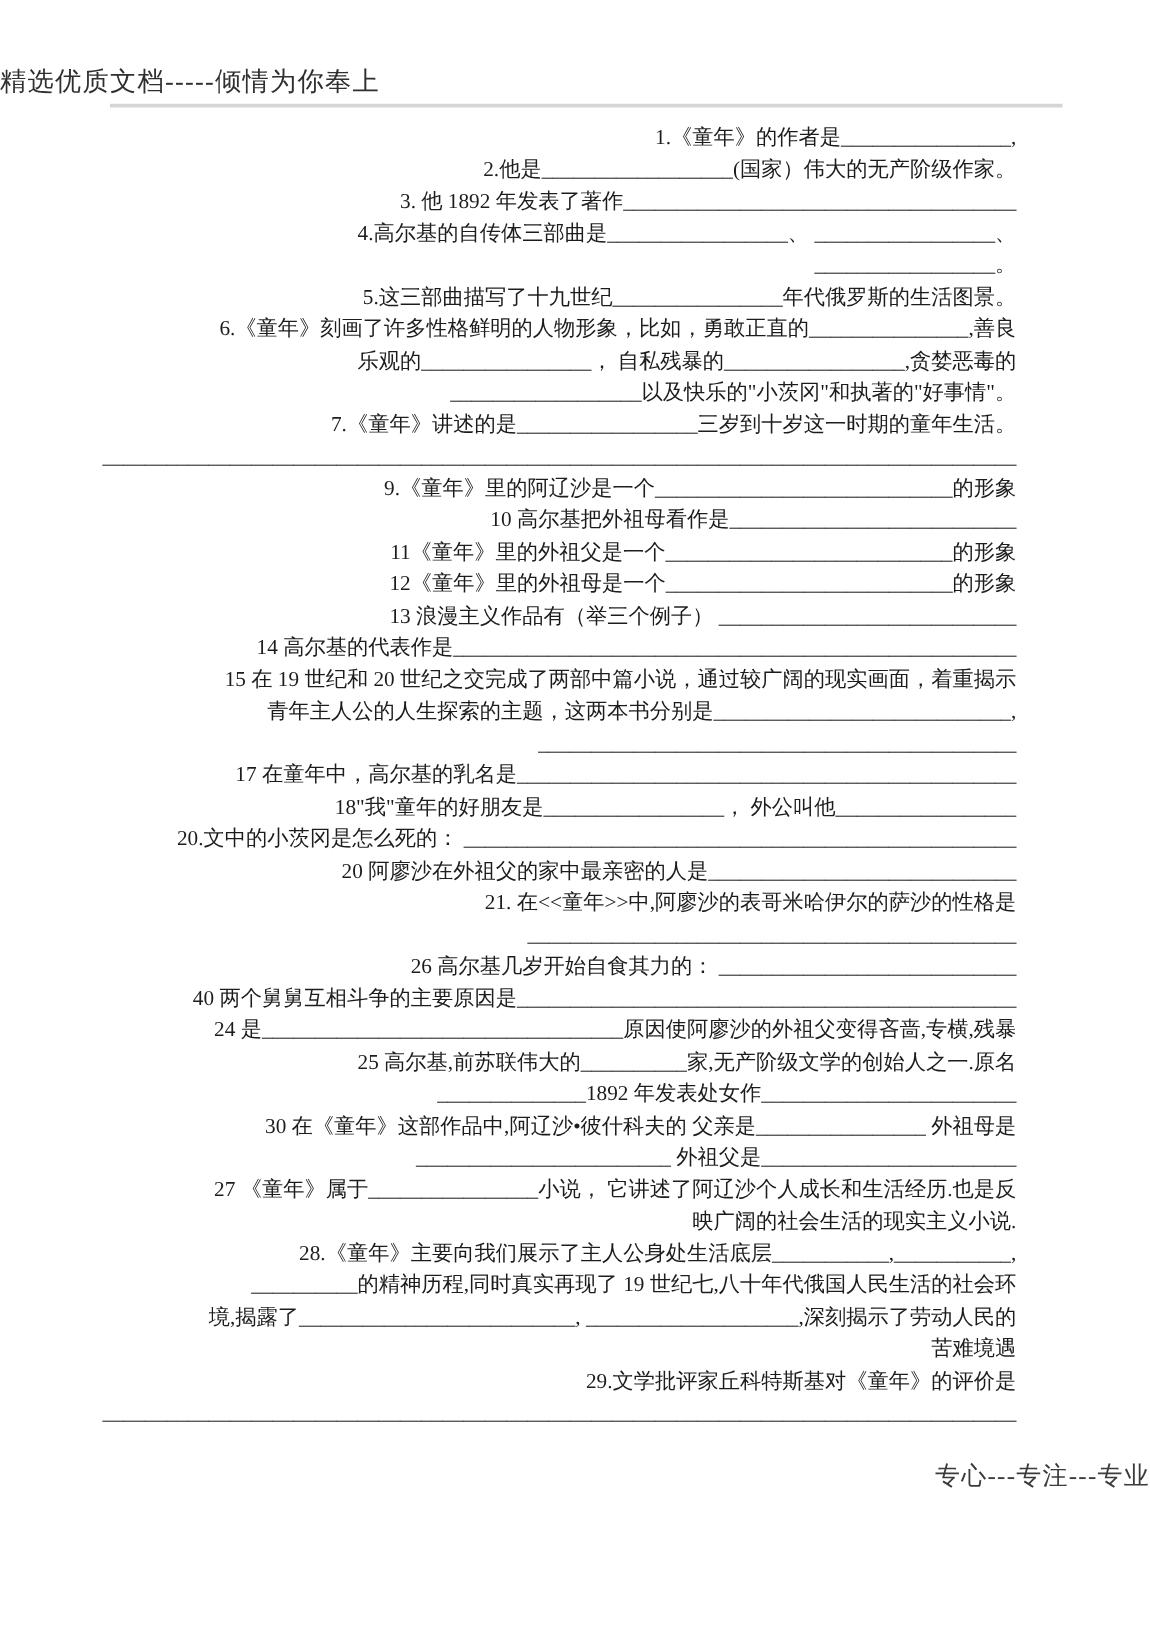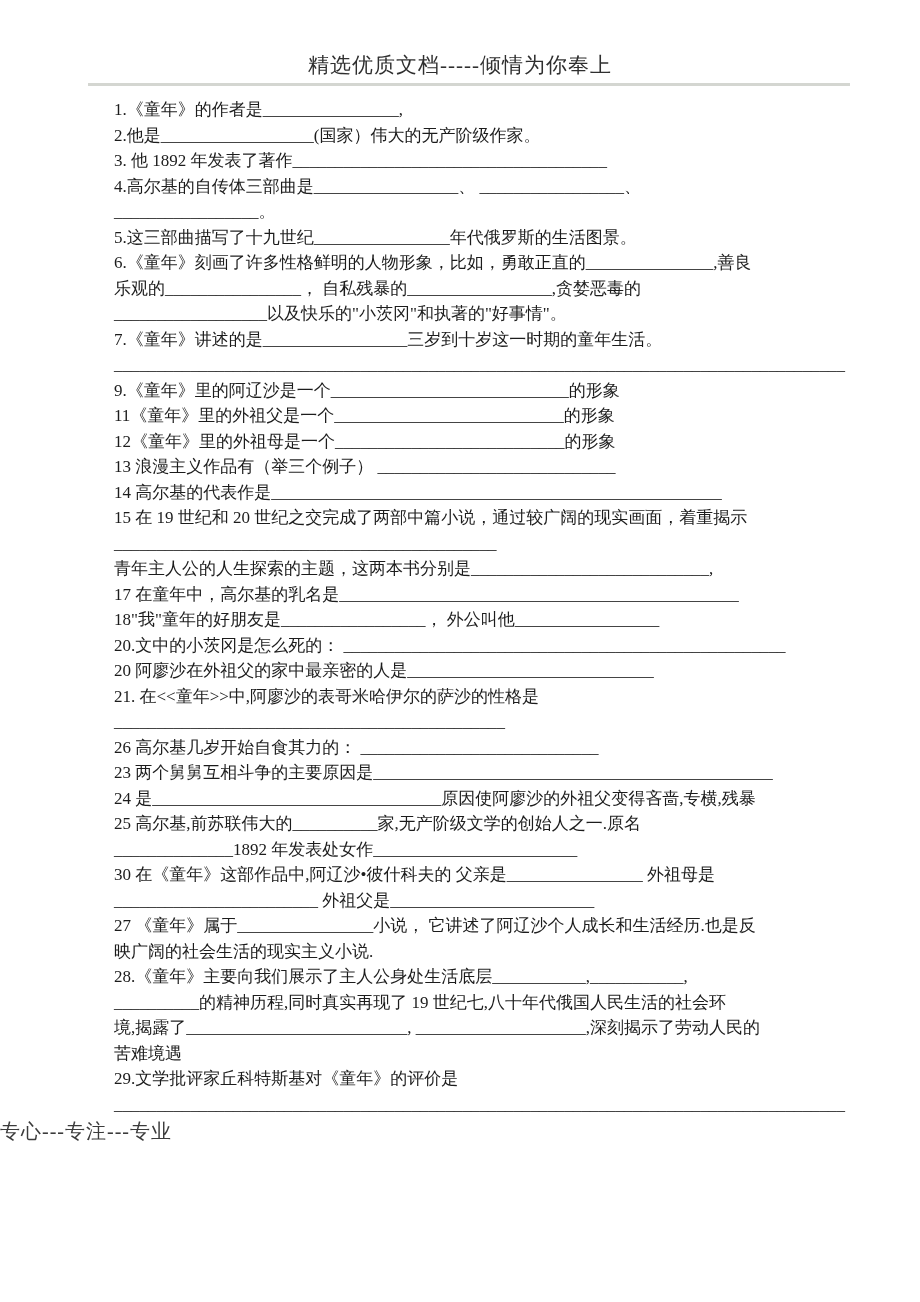--- a/index.html
+++ b/index.html
@@ -6,45 +6,46 @@
   body{
     width:920px;height:1302px;
     background:#ffffff;
     font-family:"Liberation Serif","DejaVu Serif",serif;
     color:#1c1c1c;
     overflow:hidden;
   }
   .page{position:relative;width:920px;height:1302px;background:#fff;}
   .header{
     margin-top:50px;
-    text-align:center;
     font-size:21px;
     line-height:30px;
     color:#2f2f2f;
     letter-spacing:1px;
   }
   .divider{
     margin:3px 0 0 88px;
     width:762px;
     height:3px;
     background:#d4d6d1;
   }
   .content{
     margin-top:11px;
-    padding-left:114px;
+    padding-left:68px;
     width:745px;
+    text-align:right;
   }
   .line{
     font-size:17px;
     line-height:25.5px;
     white-space:nowrap;
     color:#1c1c1c;
   }
   .footer{
-    text-align:left;
+    margin-top:24px;
+    text-align:right;
     font-size:20px;
     line-height:28px;
     color:#3b3b3b;
     letter-spacing:1px;
   }
 </style>
 </head>
 <body style="background: rgb(255, 255, 255);">
 
 <div class="page">
@@ -56,35 +57,36 @@
       <div class="line">3. 他 1892 年发表了著作_____________________________________</div>
       <div class="line">4.高尔基的自传体三部曲是_________________、 _________________、</div>
       <div class="line">_________________。</div>
       <div class="line">5.这三部曲描写了十九世纪________________年代俄罗斯的生活图景。</div>
       <div class="line">6.《童年》刻画了许多性格鲜明的人物形象，比如，勇敢正直的_______________,善良</div>
       <div class="line">乐观的________________， 自私残暴的_________________,贪婪恶毒的</div>
       <div class="line">__________________以及快乐的"小茨冈"和执著的"好事情"。</div>
       <div class="line">7.《童年》讲述的是_________________三岁到十岁这一时期的童年生活。</div>
       <div class="line">______________________________________________________________________________________</div>
       <div class="line">9.《童年》里的阿辽沙是一个____________________________的形象</div>
+      <div class="line">10 高尔基把外祖母看作是___________________________</div>
       <div class="line">11《童年》里的外祖父是一个___________________________的形象</div>
       <div class="line">12《童年》里的外祖母是一个___________________________的形象</div>
       <div class="line">13 浪漫主义作品有（举三个例子） ____________________________</div>
       <div class="line">14 高尔基的代表作是_____________________________________________________</div>
       <div class="line">15 在 19 世纪和 20 世纪之交完成了两部中篇小说，通过较广阔的现实画面，着重揭示</div>
+      <div class="line">青年主人公的人生探索的主题，这两本书分别是____________________________,</div>
       <div class="line">_____________________________________________</div>
-      <div class="line">青年主人公的人生探索的主题，这两本书分别是____________________________,</div>
       <div class="line">17 在童年中，高尔基的乳名是_______________________________________________</div>
       <div class="line">18"我"童年的好朋友是_________________， 外公叫他_________________</div>
       <div class="line">20.文中的小茨冈是怎么死的： ____________________________________________________</div>
       <div class="line">20 阿廖沙在外祖父的家中最亲密的人是_____________________________</div>
       <div class="line">21. 在&lt;&lt;童年&gt;&gt;中,阿廖沙的表哥米哈伊尔的萨沙的性格是</div>
       <div class="line">______________________________________________</div>
       <div class="line">26 高尔基几岁开始自食其力的： ____________________________</div>
-      <div class="line">23 两个舅舅互相斗争的主要原因是_______________________________________________</div>
+      <div class="line">40 两个舅舅互相斗争的主要原因是_______________________________________________</div>
       <div class="line">24 是__________________________________原因使阿廖沙的外祖父变得吝啬,专横,残暴</div>
       <div class="line">25 高尔基,前苏联伟大的__________家,无产阶级文学的创始人之一.原名</div>
       <div class="line">______________1892 年发表处女作________________________</div>
       <div class="line">30 在《童年》这部作品中,阿辽沙•彼什科夫的 父亲是________________ 外祖母是</div>
       <div class="line">________________________ 外祖父是________________________</div>
       <div class="line">27 《童年》属于________________小说， 它讲述了阿辽沙个人成长和生活经历.也是反</div>
       <div class="line">映广阔的社会生活的现实主义小说.</div>
       <div class="line">28.《童年》主要向我们展示了主人公身处生活底层___________,___________,</div>
       <div class="line">__________的精神历程,同时真实再现了 19 世纪七,八十年代俄国人民生活的社会环</div>
       <div class="line">境,揭露了__________________________, ____________________,深刻揭示了劳动人民的</div>

